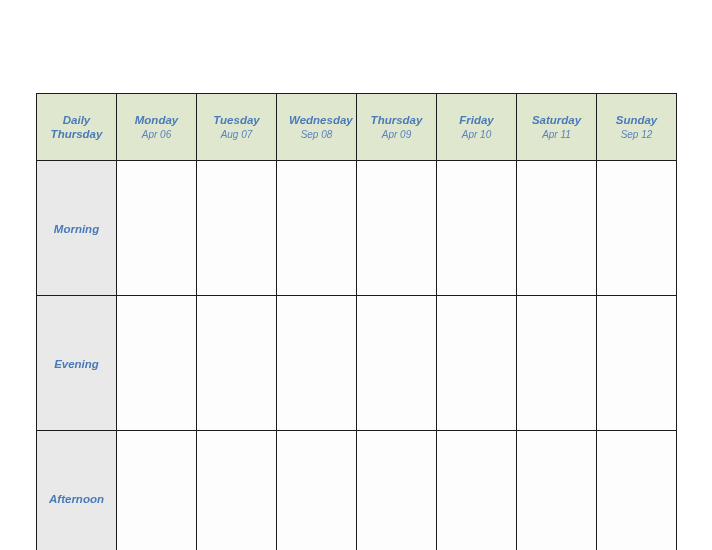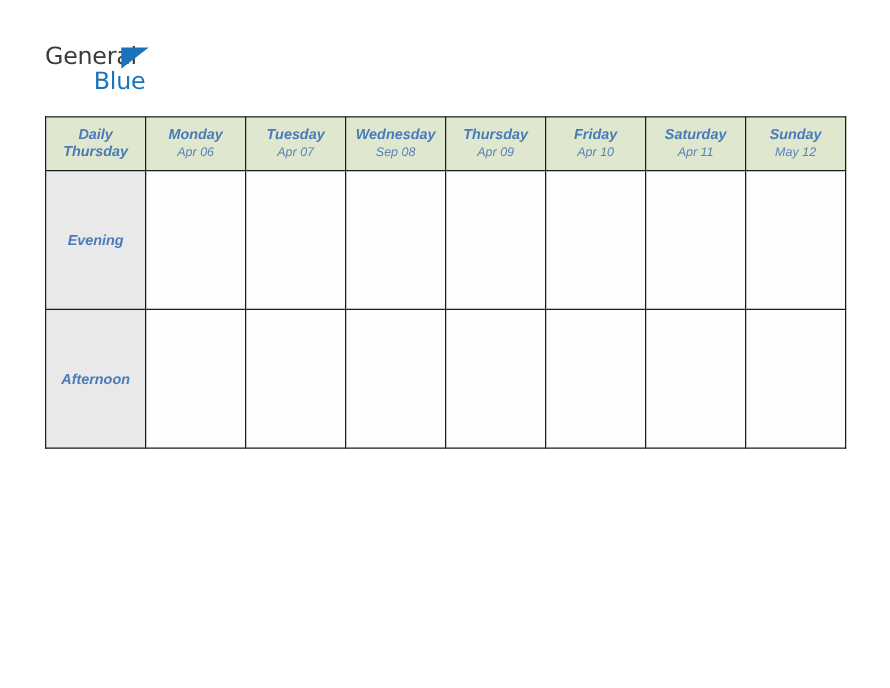--- a/index.html
+++ b/index.html
@@ -98,21 +98,21 @@
   .planner {
     position: absolute;
     left: 36px;
     top: 93px;
     width: 640px;
     border-collapse: collapse;
     table-layout: fixed;
   }
   .planner td, .planner th {
     border: 1.3px solid #1c1c1c;
-    padding: 0;
+    padding: 12px;
     margin: 0;
   }
 
   .col-label { width: 80px; }
   .col-day   { width: 80px; }
 
   thead th {
     background: #dfe8cf;
     height: 42px;
     vertical-align: middle;
@@ -164,25 +164,20 @@
     height: 110px;
   }
 </style>
 </head>
 <body>
 
 <div class="page">
 
   <div class="header">
 
-    <div class="logo">
-      <span class="logo-general">General</span>
-      <span class="logo-triangle"></span>
-      <span class="logo-blue">Blue</span>
-    </div>
 
 
   </div>
 
   <table class="planner">
     <colgroup>
       <col class="col-label">
       <col class="col-day">
         <col class="col-day">
         <col class="col-day">
@@ -196,46 +191,58 @@
         <th>
           <span class="corner-l1">Daily</span>
           <span class="corner-l2">Thursday</span>
         </th>
         <th>
           <span class="day-name">Monday</span>
           <span class="day-date">Apr 06</span>
         </th>
         <th>
           <span class="day-name">Tuesday</span>
-          <span class="day-date">Apr 07</span>
+          <span class="day-date">Aug 07</span>
         </th>
         <th>
           <span class="day-name">Wednesday</span>
           <span class="day-date">Sep 08</span>
         </th>
         <th>
           <span class="day-name">Thursday</span>
           <span class="day-date">Apr 09</span>
         </th>
         <th>
           <span class="day-name">Friday</span>
           <span class="day-date">Apr 10</span>
         </th>
         <th>
           <span class="day-name">Saturday</span>
           <span class="day-date">Apr 11</span>
         </th>
         <th>
           <span class="day-name">Sunday</span>
-          <span class="day-date">May 12</span>
+          <span class="day-date">Sep 12</span>
         </th>
       </tr>
     </thead>
     <tbody>
 
+      <tr>
+        <td class="row-label">
+          <span class="row-label-text">Morning</span>
+        </td>
+        <td class="slot"></td>
+        <td class="slot"></td>
+        <td class="slot"></td>
+        <td class="slot"></td>
+        <td class="slot"></td>
+        <td class="slot"></td>
+        <td class="slot"></td>
+      </tr>
 
       <tr>
         <td class="row-label">
           <span class="row-label-text">Evening</span>
         </td>
         <td class="slot"></td>
         <td class="slot"></td>
         <td class="slot"></td>
         <td class="slot"></td>
         <td class="slot"></td>

